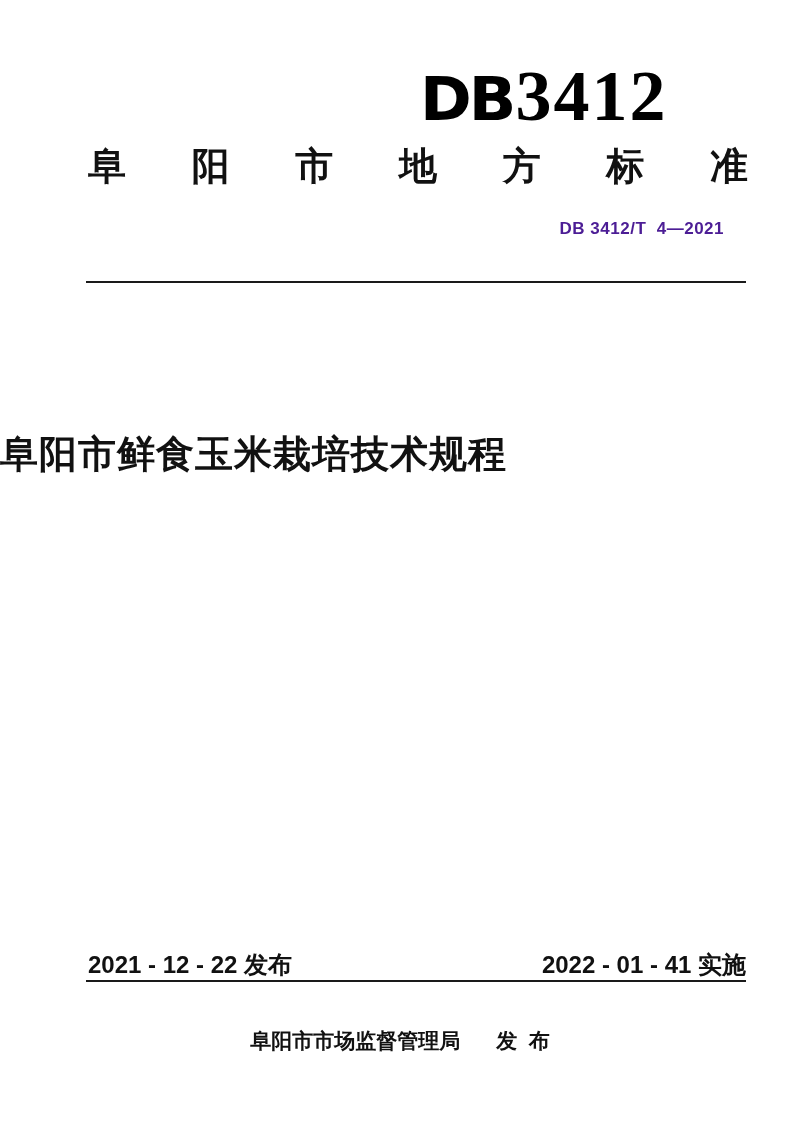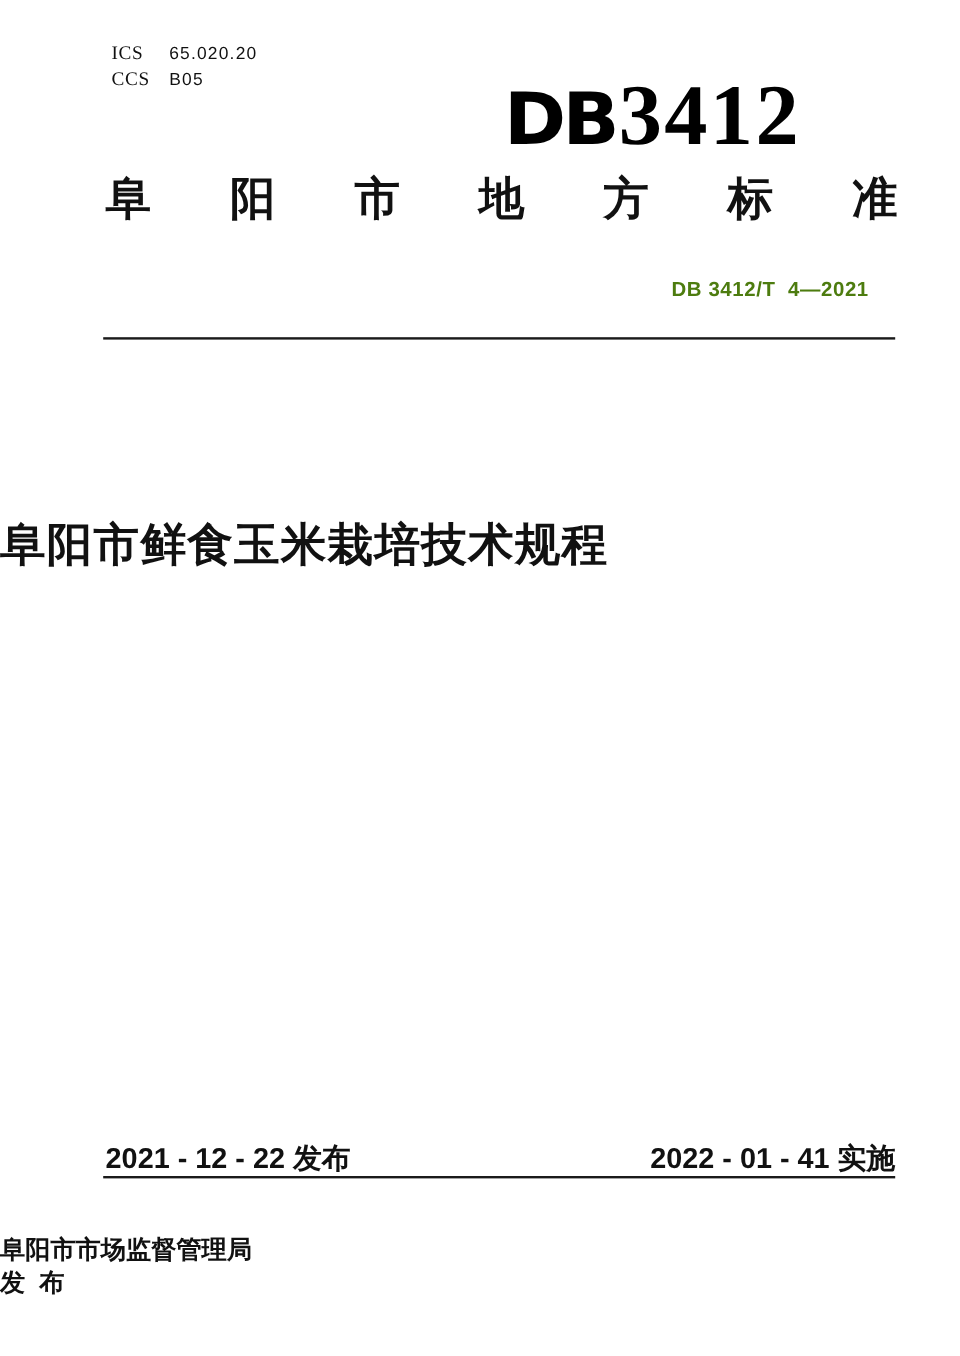--- a/index.html
+++ b/index.html
@@ -30,23 +30,23 @@
     letter-spacing:2px;color:#000;margin-left:6px;
   }
   
   .std-type-row{
     position:absolute;left:88px;top:146px;width:660px;
     display:flex;justify-content:space-between;
     font-size:38px;font-weight:700;color:#111;line-height:1.1;
   }
   
   .doc-number{
-    position:absolute;right:76px;top:232px;
+    position:absolute;right:76px;top:219px;
     font-size:17px;font-weight:700;letter-spacing:.5px;
-    white-space:pre;color:#4d7c0f;
+    white-space:pre;color:#4c1d95;
   }
   
   .rule{position:absolute;left:86px;width:660px;height:2px;background:#1a1a1a;}
   .rule-top{top:281px;}
   .rule-bottom{top:980px;}
   
   .title-cn{
     position:absolute;left:0;top:429px;width:100%;
     text-align:left;font-size:38px;font-weight:700;
     letter-spacing:1px;color:#111;
@@ -60,39 +60,29 @@
   
   .dates-row{
     position:absolute;left:88px;top:949px;width:658px;
     display:flex;justify-content:space-between;
     font-size:24px;font-weight:700;color:#111;white-space:pre;
   }
   
   .publisher-row{
     position:absolute;left:0;top:1027px;width:100%;
     display:flex;justify-content:center;align-items:baseline;
-    font-size:21px;font-weight:700;color:#111;white-space:pre;flex-direction:column;
+    font-size:21px;font-weight:700;color:#111;white-space:pre;
   }
   .publisher-gap{display:inline-block;width:36px;}
 </style>
 </head>
 <body>
 
 <div class="page">
 
-  <div class="codes">
-    <div class="code-line">
-      <span class="code-label">ICS</span>
-      <span class="code-value">65.020.20</span>
-    </div>
-    <div class="code-line">
-      <span class="code-label">CCS</span>
-      <span class="code-value">B05</span>
-    </div>
-  </div>
 
   <div class="logo">
     <span class="logo-db">DB</span>
     <span class="logo-num">3412</span>
   </div>
 
   <div class="std-type-row">
     <span>阜</span>
     <span>阳</span>
     <span>市</span>

